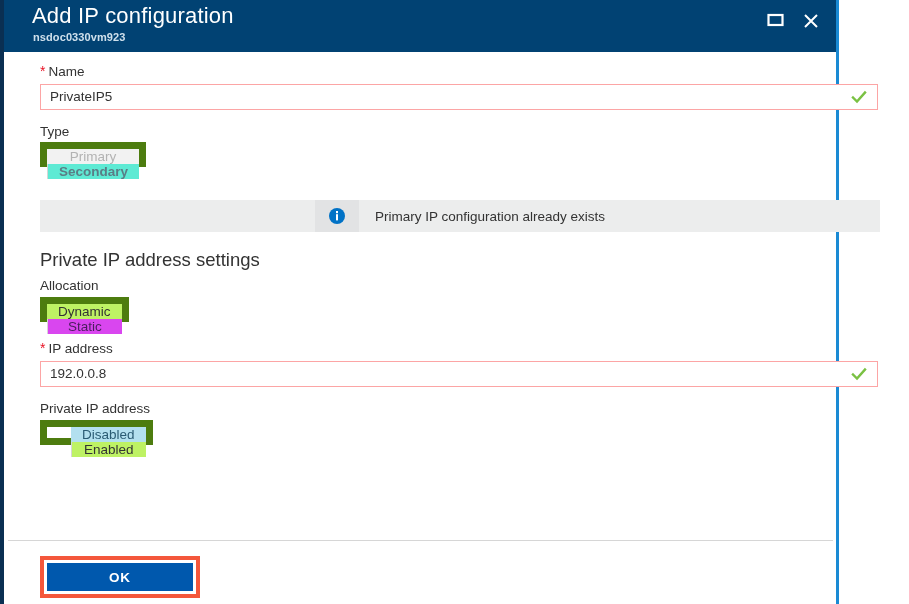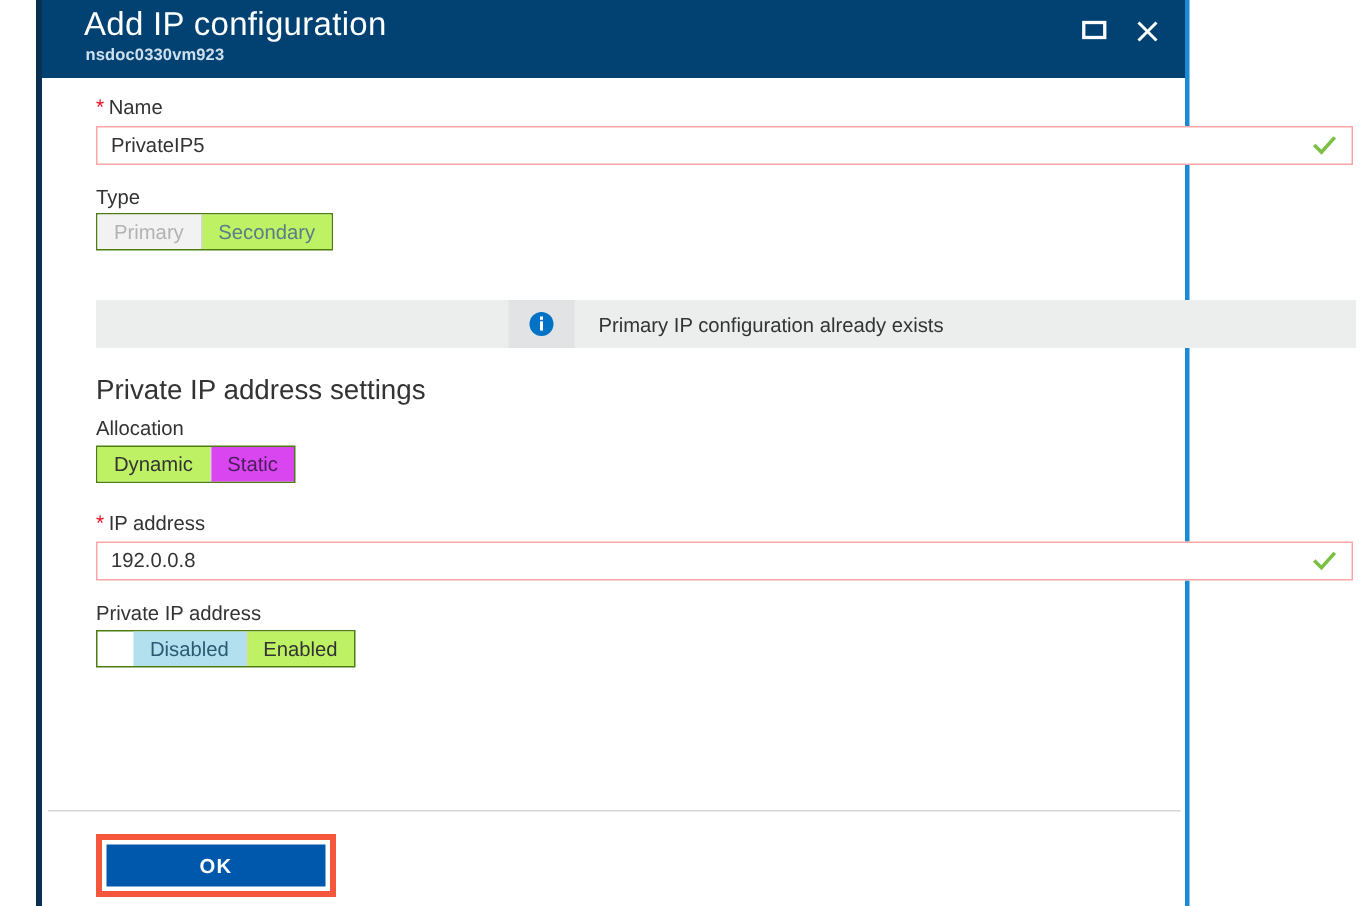--- a/index.html
+++ b/index.html
@@ -11,27 +11,26 @@
     width: 909px;
     height: 604px;
     font-family: "Liberation Sans", sans-serif;
     overflow: hidden;
   }
 
   
   #blade {
     position: absolute;
     left: 0; top: 0;
-    width: 769px;
+    width: 839px;
     height: 604px;
     box-sizing: border-box;
     background: #ffffff;
     border-left: 4px solid #0a2f52;
     border-right: 3px solid #1a8ad4;
-    margin-left: 24px;
   }
 
   
   #titlebar {
     position: absolute;
     left: 0; top: 0;
     right: 0;
     height: 52px;
     background: #014273;
     box-sizing: border-box;
@@ -111,39 +110,40 @@
     top: 4px;
     width: 16px;
     height: 16px;
   }
 
   
   .seg {
     position: absolute;
     display: flex;
     box-sizing: border-box;
-    border: 1px solid #4d7c0f;
+    border: 7px solid #4d7c0f;
     height: 25px;
+    flex-direction: column;
   }
   .seg .opt {
     box-sizing: border-box;
     display: flex;
     align-items: center;
     justify-content: center;
     font-size: 13.5px;
     padding: 0 11px;
     color: #333333;
     background: #bef264;
     cursor: pointer;
     white-space: nowrap;
   }
   .seg .opt + .opt { border-left: 1px solid #d6d6d6; }
 
   .seg .opt.disabled { color: #b3b3b3; background: #f2f2f2; cursor: default; }
-  .seg .opt.sel-blue   { background: #bef264; color: #5a7d86; }
+  .seg .opt.sel-blue   { background: #5eead4; color: #5a7d86; font-weight: bold; }
   .seg .opt.sel-cyan   { background: #b3e0ef; color: #2a5b73; }
   .seg .opt.sel-purple { background: #d946ef; color: #4a1e5e; }
 
   
   #infobar {
     position: absolute;
     box-sizing: border-box;
     background: #eceded;
     display: flex;
     align-items: center;

